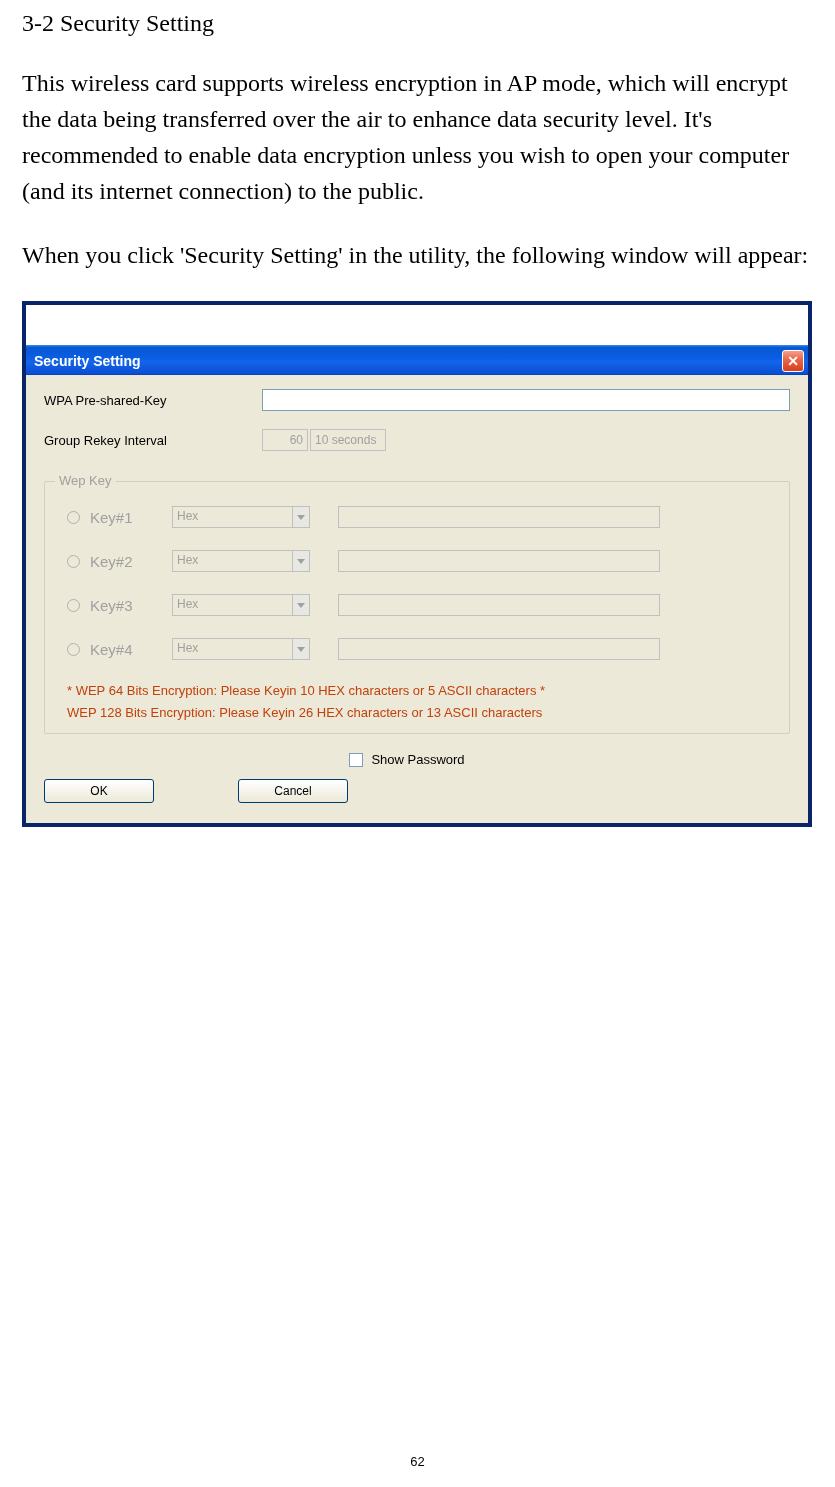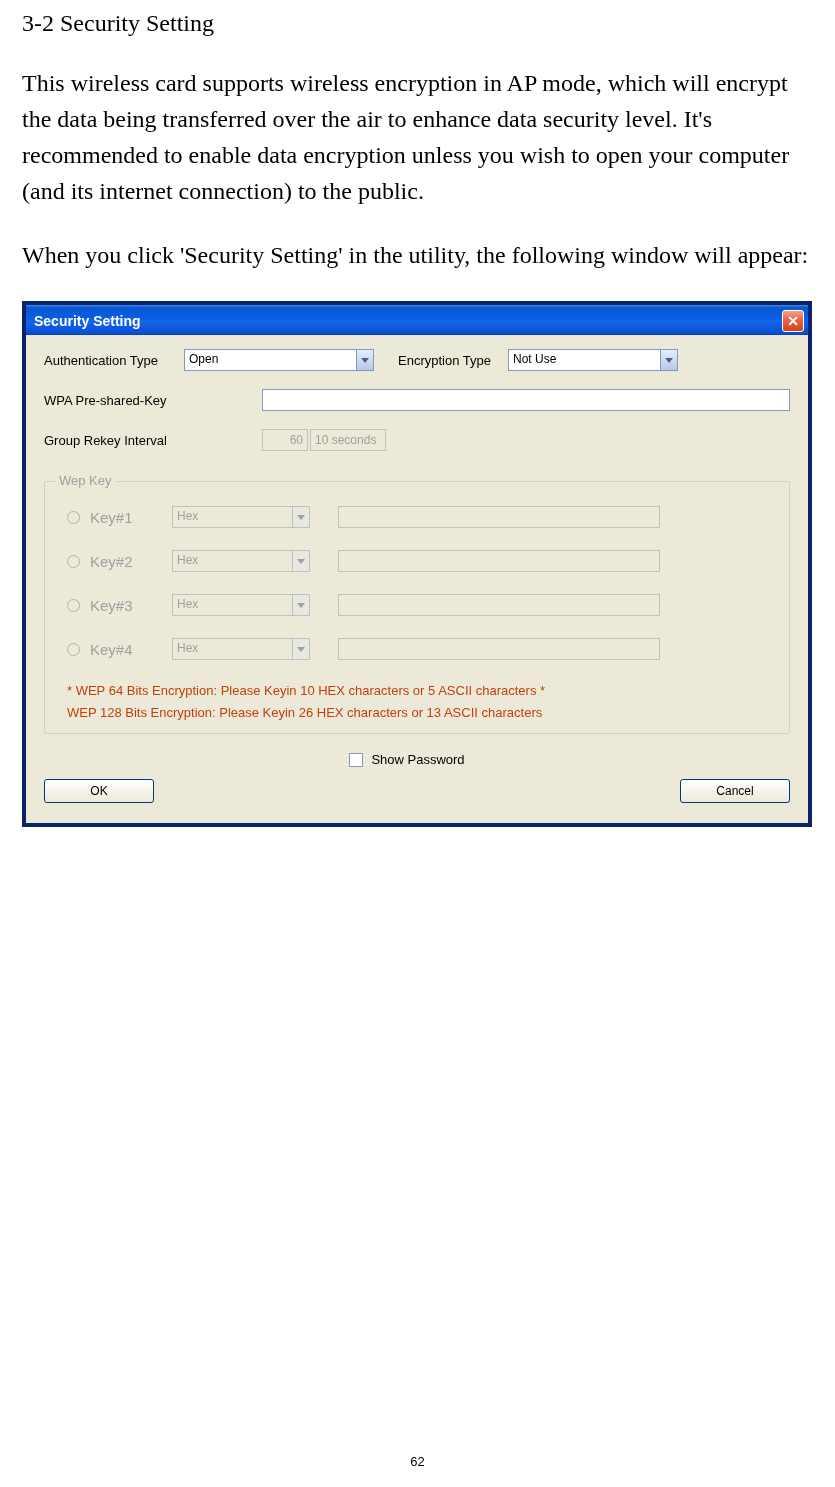--- a/index.html
+++ b/index.html
@@ -33,20 +33,21 @@
     }
     .titlebar {
       background: linear-gradient(to bottom, #3a8bf5 0%, #0858d0 8%, #0a5ee6 45%, #1465ea 55%, #0a4ed2 95%, #083db0 100%);
       height: 30px;
       display: flex;
       align-items: center;
       padding: 2px 4px 0 8px;
       color: #fff;
       font-weight: bold;
       font-size: 14px;
+      margin-top: 40px;
     }
     .titlebar .title-text { flex: 1; }
     .close-btn {
       width: 22px; height: 22px;
       background: linear-gradient(to bottom, #f59f8b 0%, #e9694c 40%, #d83e1b 100%);
       border: 1px solid #fff;
       border-radius: 3px;
       color: #fff;
       font-family: Arial, sans-serif;
       font-size: 14px;
@@ -149,22 +150,22 @@
     }
     .checkbox {
       width: 14px; height: 14px;
       border: 1px solid #7f9db9;
       background: #fff;
       margin-right: 8px;
       display: inline-block;
     }
     .btnrow {
       display: flex;
-      justify-content: space-between;
-      gap: 108px;
+      justify-content: flex-start;
+      gap: 84px;
       margin-bottom: 4px;
     }
     .btn {
       width: 110px; height: 24px;
       background: #ece9d8;
       border: 1px solid #404040;
       border-top-color: #fff;
       border-left-color: #fff;
       box-shadow: 1px 1px 0 #808080 inset, -1px -1px 0 #fff inset;
       font-family: Tahoma, Arial, sans-serif;
@@ -202,36 +203,20 @@
 
   <div class="titlebar">
     <span class="title-text">Security Setting</span>
     <div class="close-btn">
       <span>✕</span>
     </div>
   </div>
 
   <div class="client">
 
-    <div class="row">
-      <span class="lbl" style="width:140px;">Authentication Type</span>
-      <div class="combo" style="width:190px;">
-        <div class="sunken">Open</div>
-        <div class="combo-btn">
-              <span class="tri"></span>
-            </div>
-      </div>
-      <span class="lbl" style="margin-left:24px; width:110px;">Encryption Type</span>
-      <div class="combo" style="width:170px;">
-        <div class="sunken">Not Use</div>
-        <div class="combo-btn">
-              <span class="tri"></span>
-            </div>
-      </div>
-    </div>
 
     <div class="row">
       <span class="lbl" style="width:218px;">WPA Pre-shared-Key</span>
       <input class="sunken" style="flex: 1 1 0%;" value="">
     </div>
 
     <div class="row" style="margin-bottom:10px;">
       <span class="lbl" style="width:218px;">Group Rekey Interval</span>
       <input class="sunken disabled" style="width: 46px; text-align: right;" disabled="" value="60">
       <input class="sunken disabled" style="width: 76px; margin-left: 2px;" disabled="" value="10 seconds">

